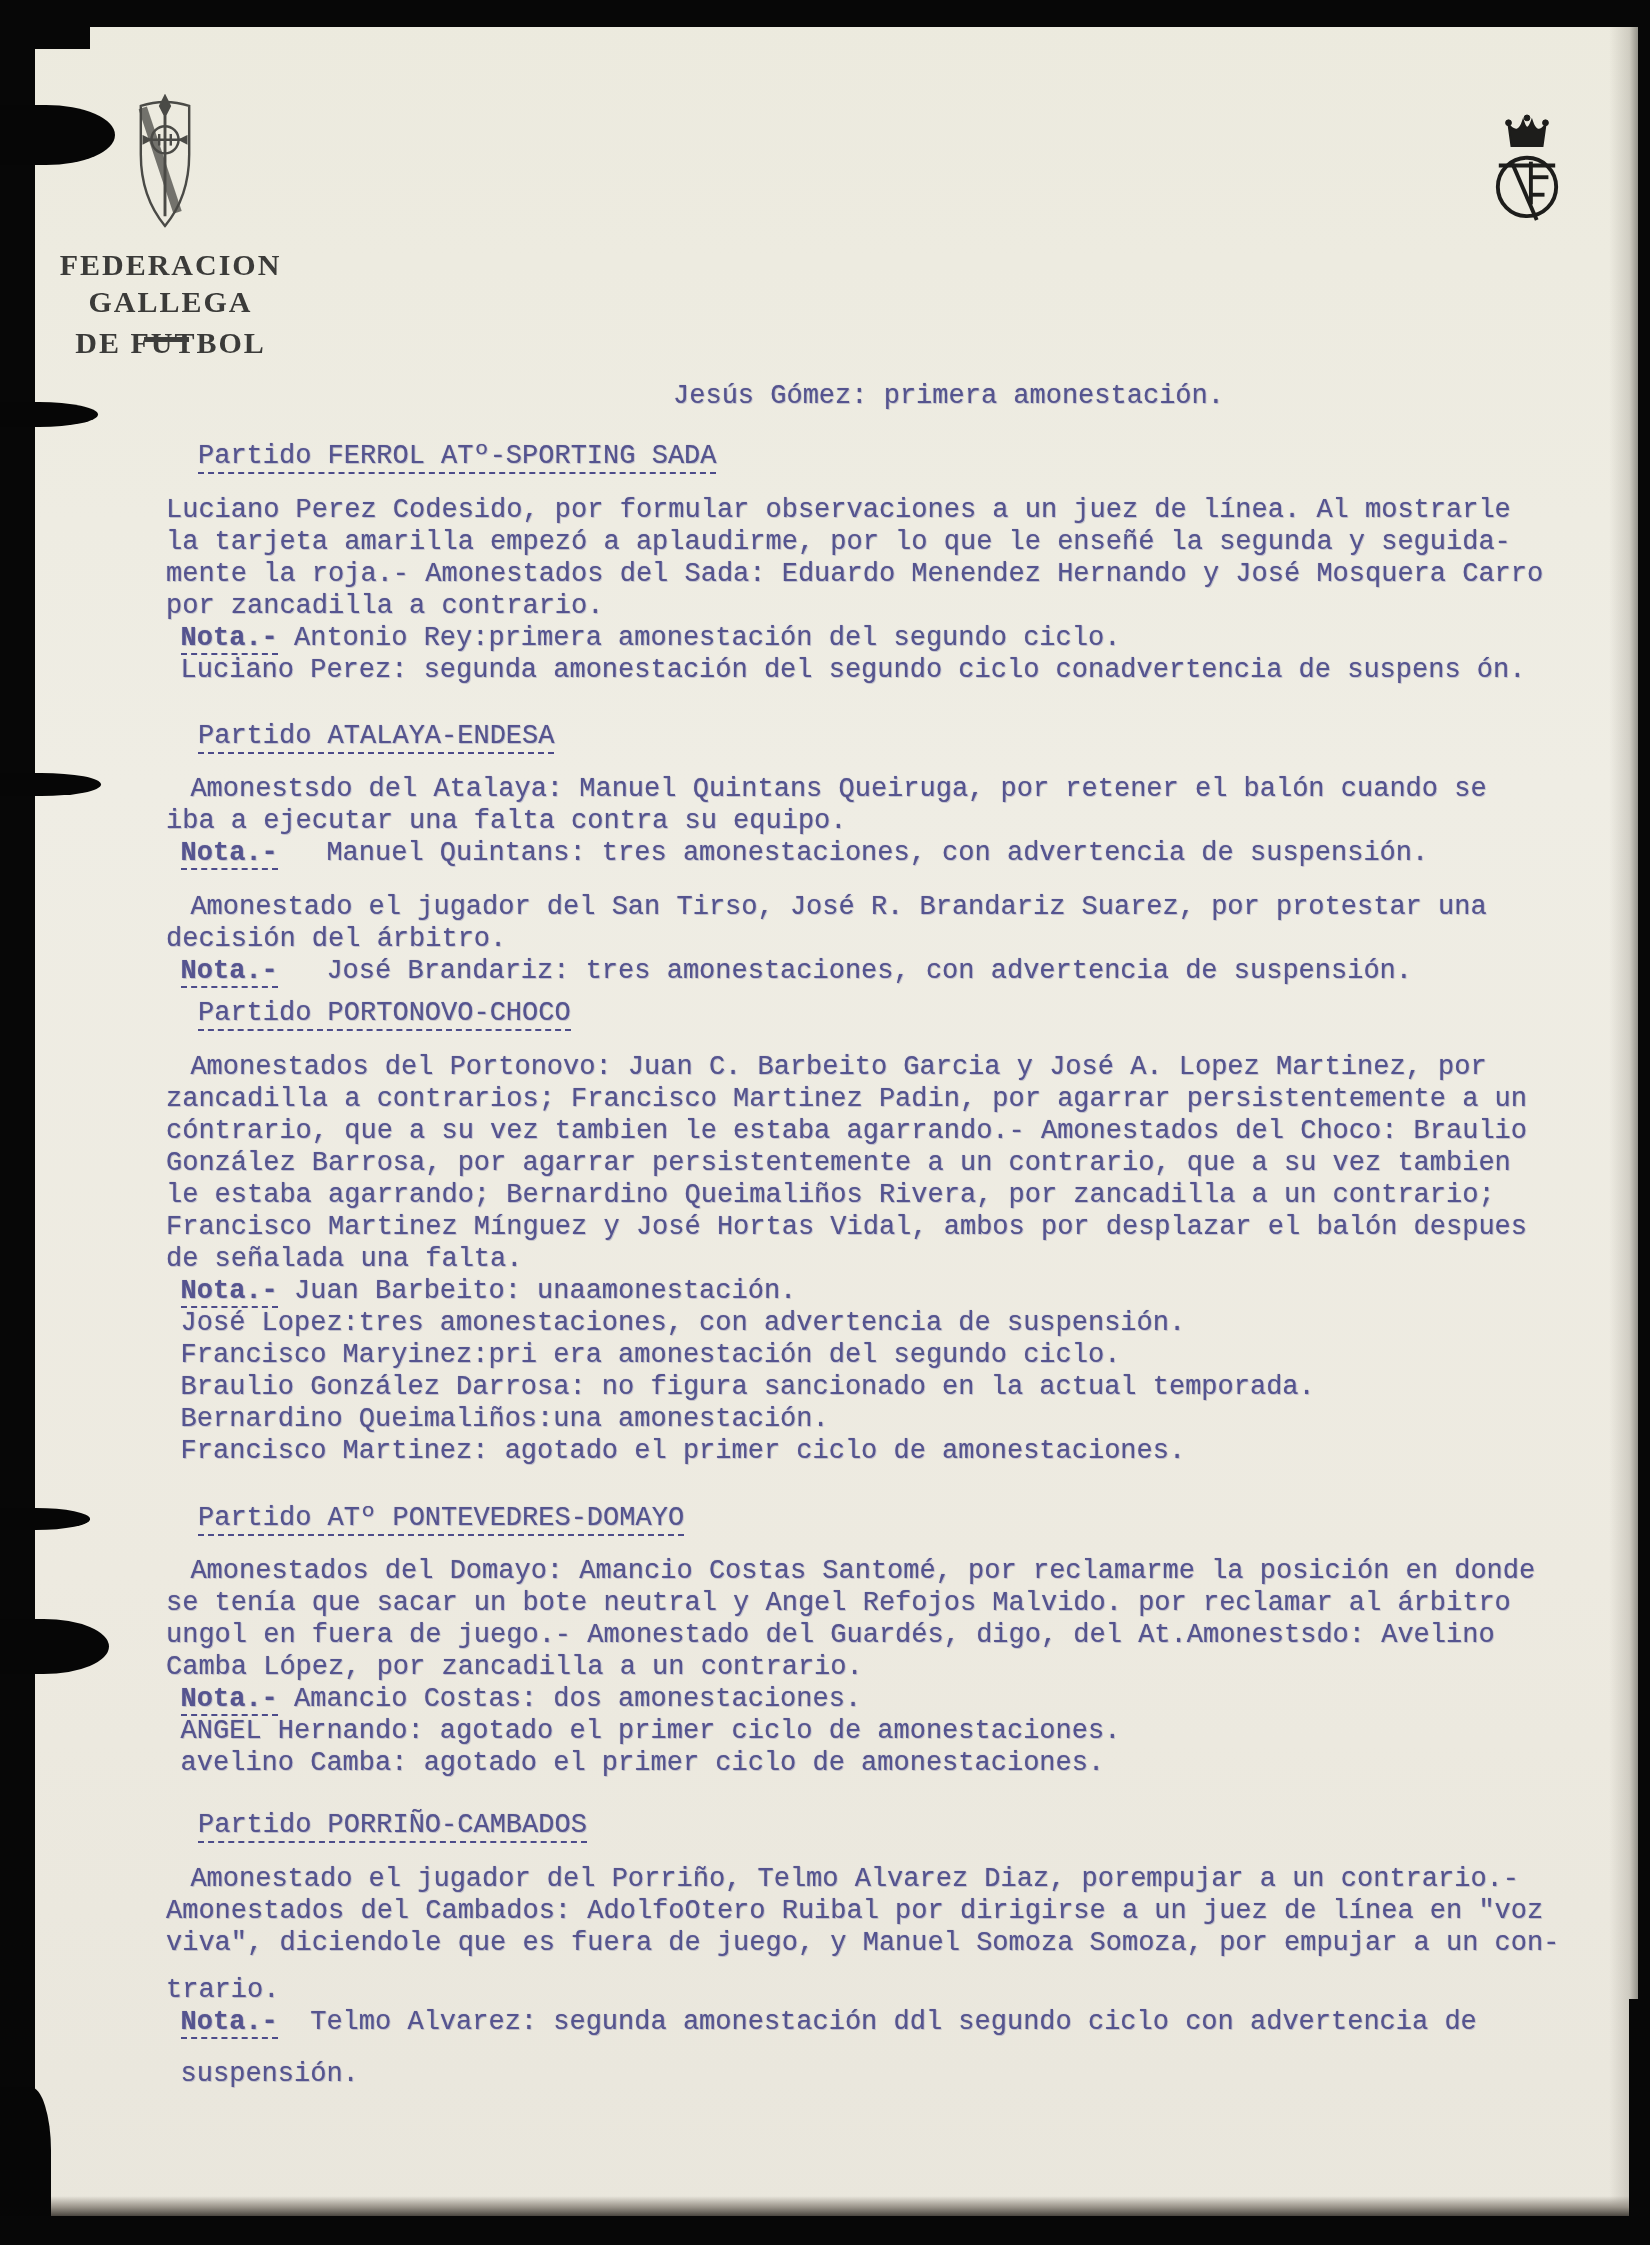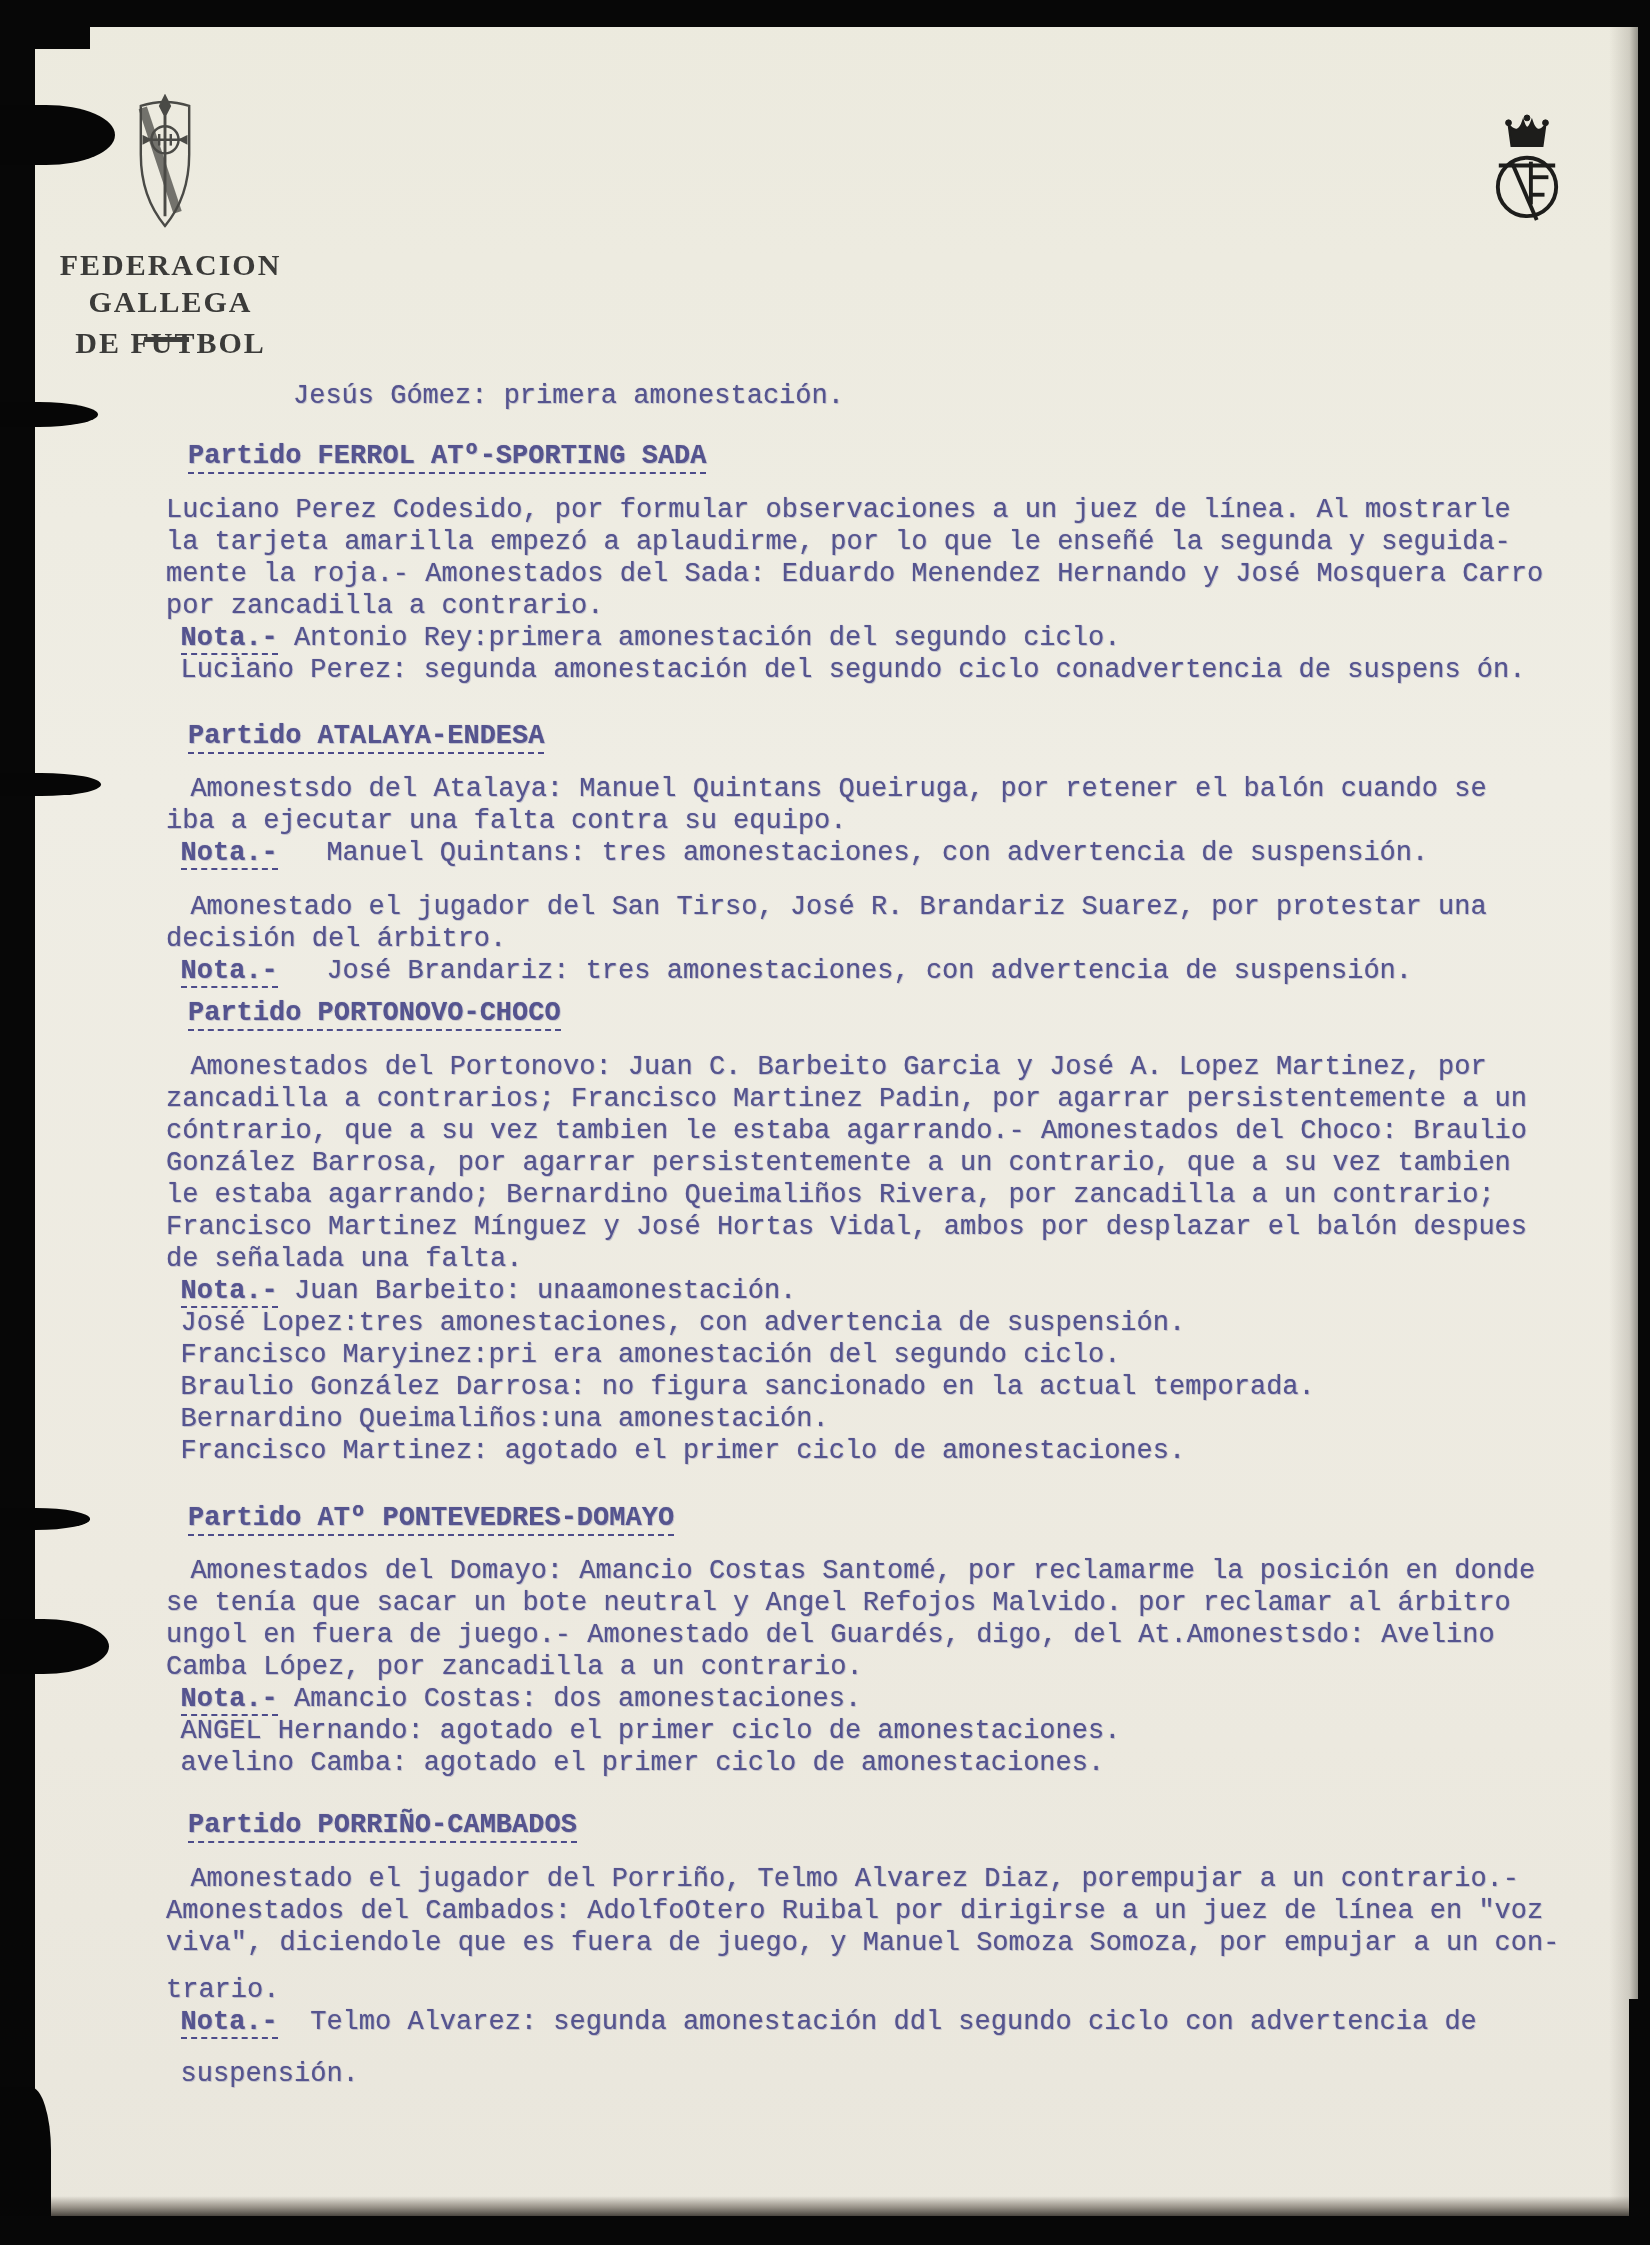--- a/index.html
+++ b/index.html
@@ -34,22 +34,22 @@
     font-family:"Liberation Serif","DejaVu Serif",serif;font-weight:bold;color:#3b3b39;}
   .org-line1{font-size:30px;letter-spacing:2px;line-height:37px;}
   .org-line2{font-size:30px;letter-spacing:2px;line-height:37px;margin-top:3.9px;}
   .letterhead-rule{position:absolute;left:144px;top:337px;width:45px;height:4.9px;background:#3e3e3c;}
   .shield-logo{position:absolute;left:135px;top:94px;}
   .crest{position:absolute;left:1492px;top:107px;}
   
   .content{position:absolute;left:166px;top:380px;width:1438px;}
   .line{white-space:pre;font-size:27px;line-height:32px;color:#55548f;
     text-shadow:0 0 1px rgba(84,83,142,.55),1px 0.5px 0 rgba(84,83,142,.22);}
-  .intro-line{padding-left:127px;}
-  .heading{margin-left:22px;font-weight:bold;}
+  .intro-line{padding-left:127px;text-align:center;}
+  .heading{margin-left:32px;font-weight:normal;}
   .heading .u{border-bottom:2.9px dashed #4d4c8a;padding-bottom:1px;}
   .para .first{text-indent:24.4px;}
   .nota-line{margin-left:14.6px;}
   .nota-label{border-bottom:2.9px dashed #4d4c8a;font-weight:bold;padding-bottom:0;}
   .mt29{margin-top:28px;} .mt22{margin-top:21.5px;} .mt35{margin-top:34px;}
   .mt18{margin-top:17.6px;} .mt11{margin-top:10.7px;} .mt36{margin-top:35px;}
   .mt31{margin-top:30px;} .mt16{margin-top:15.6px;} .mt3{margin-top:0;} .mt5{margin-top:20px;}
 </style>
 </head>
 <body>

